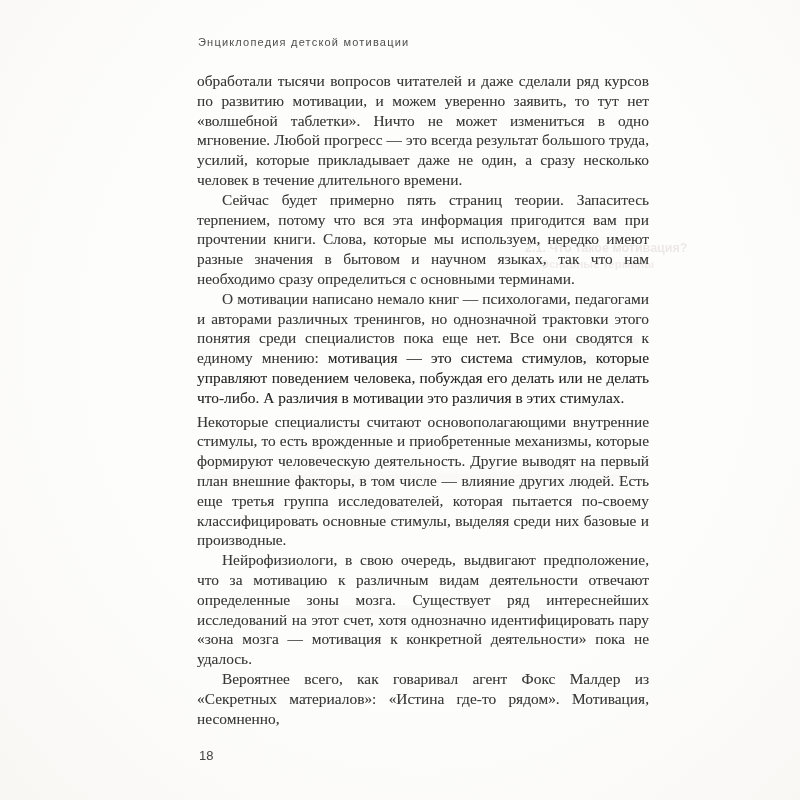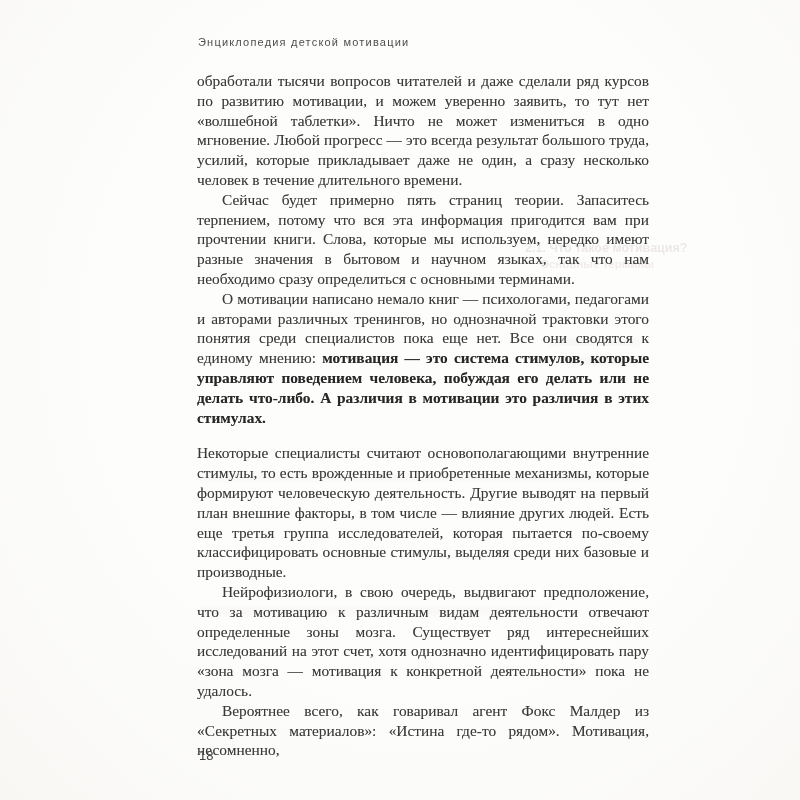--- a/index.html
+++ b/index.html
@@ -35,22 +35,22 @@
     line-height: 19.8px;
     text-align: justify;
     color: var(--body-text, #3a3a3a);
     text-shadow: 0 0 0.5px rgba(70,70,70,0.38);
   }
   .text-block p {
     margin: 0;
     padding: 0;
   }
   .text-block p.indent { text-indent: 25px; }
-  .text-block p.space-before { margin-top: 16px; }
-  .seg-bold { font-weight: bold; color: #272727; }
+  .text-block p.space-before { margin-top: 4px; }
+  .seg-bold { font-weight: normal; color: #272727; }
   .page-number {
     position: absolute;
     left: 199px;
     top: 748px;
     font-family: "Liberation Sans", sans-serif;
     font-size: 13px;
     color: #434343;
   }
   
   .bleed-frag {

